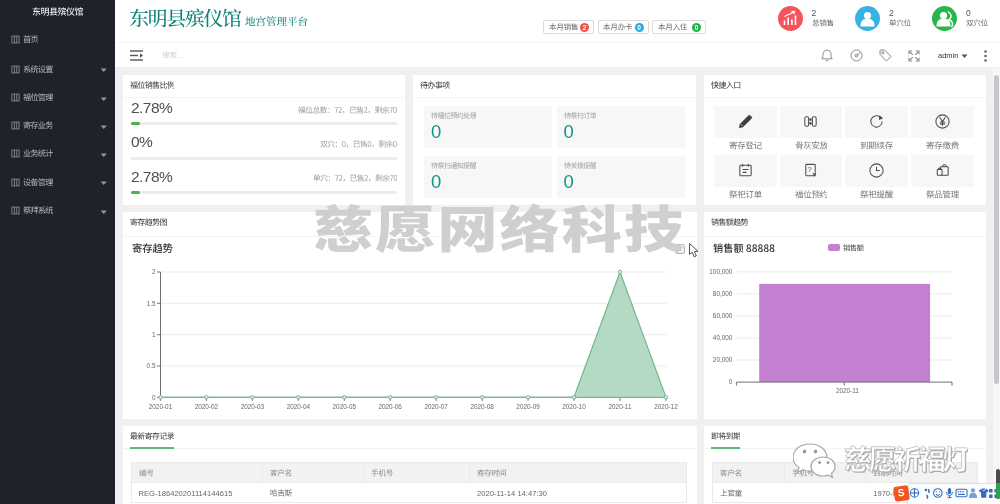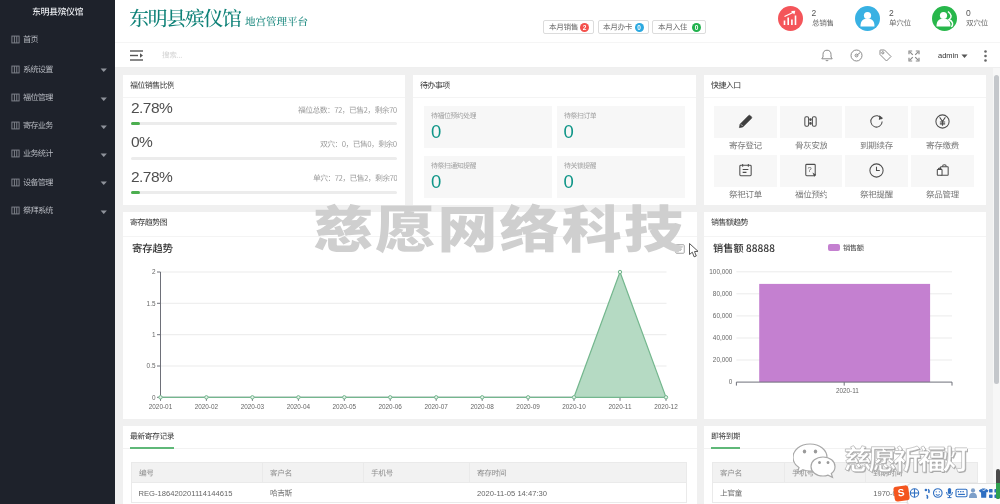--- a/index.html
+++ b/index.html
@@ -877,21 +877,21 @@
     <div style="position:absolute;left:469.0px;top:462px;width:1px;height:41px;background:#eaeaea"></div>
     <div style="position:absolute;left:130.5px;top:482.5px;width:556.5px;height:20.5px;background:#fff;border:1px solid #eaeaea;border-top:none;box-sizing:border-box"></div>
     <div style="position:absolute;left:138.5px;top:488.8px;font:7.6px 'Liberation Sans',sans-serif;color:#666">REG-186420201114144615</div>
     <div style="position:absolute;left:270.0px;top:489.2px">
       <svg class="t" width="21.9" height="8.9" viewBox="0 0 21.9 8.9" fill="#666">
         <use href="#sr_54c8" transform="translate(0.0 6.78) scale(0.0077 -0.0077)"></use>
         <use href="#sr_5409" transform="translate(7.3 6.78) scale(0.0077 -0.0077)"></use>
         <use href="#sr_65af" transform="translate(14.6 6.78) scale(0.0077 -0.0077)"></use>
       </svg>
     </div>
-    <div style="position:absolute;left:477.0px;top:488.8px;font:7.6px 'Liberation Sans',sans-serif;color:#666">2020-11-05 14:47:30</div>
+    <div style="position:absolute;left:477.0px;top:488.8px;font:7.6px 'Liberation Sans',sans-serif;color:#666">2020-11-14 14:47:30</div>
     <div style="position:absolute;left:704px;top:425.5px;width:282px;height:78.5px;background:#fff"></div>
     <div style="position:absolute;left:711px;top:432.3px">
       <svg class="t" width="29.4" height="9.0" viewBox="0 0 29.4 9.0" fill="#333">
         <use href="#sr_5373" transform="translate(0.0 6.86) scale(0.0078 -0.0078)"></use>
         <use href="#sr_5c06" transform="translate(7.35 6.86) scale(0.0078 -0.0078)"></use>
         <use href="#sr_5230" transform="translate(14.7 6.86) scale(0.0078 -0.0078)"></use>
         <use href="#sr_671f" transform="translate(22.05 6.86) scale(0.0078 -0.0078)"></use>
       </svg>
     </div>
     <div style="position:absolute;left:704px;top:447.8px;width:282px;height:1px;background:#f2f2f2"></div>

